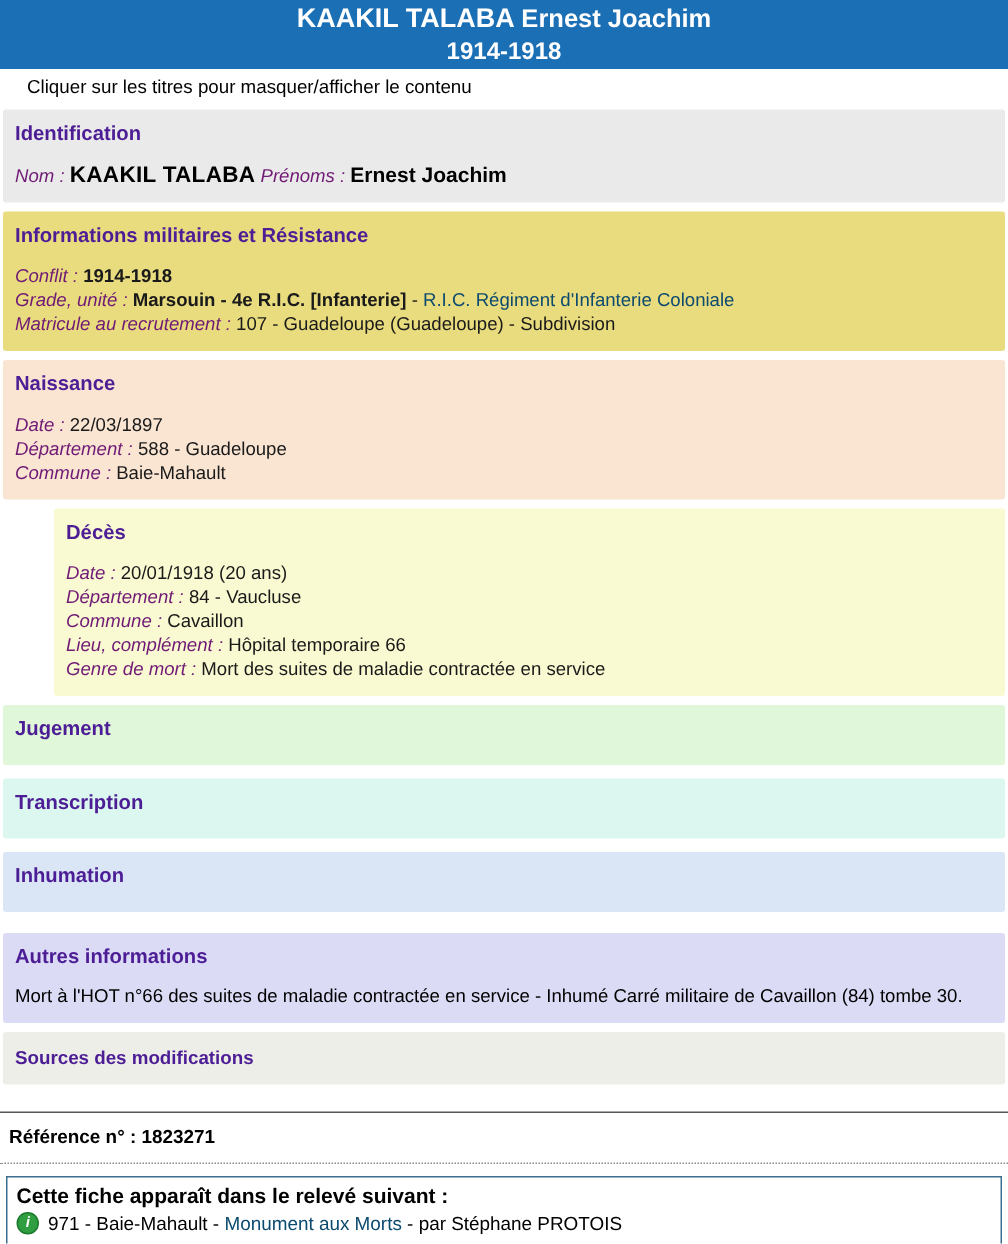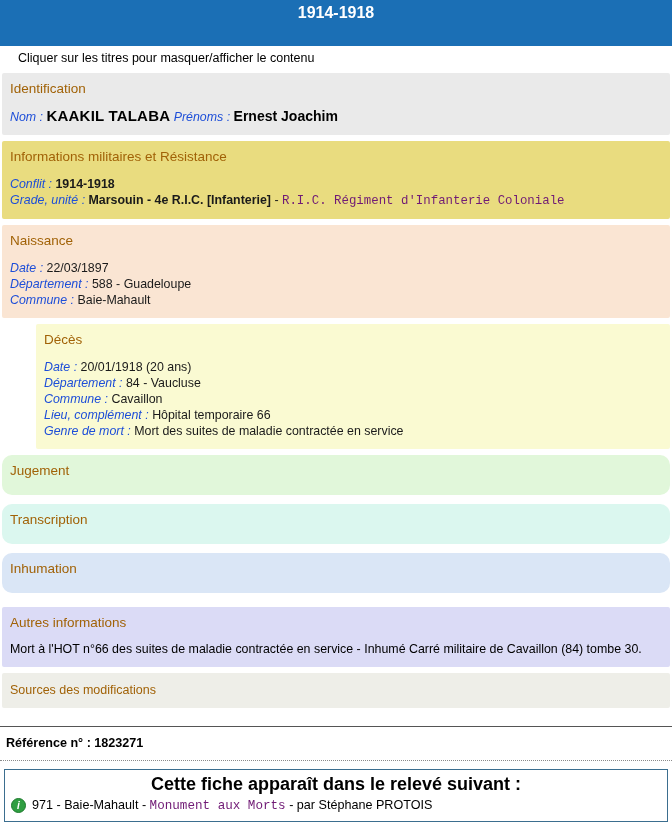--- a/index.html
+++ b/index.html
@@ -29,62 +29,62 @@
     color: #000;
   }
   
   .block {
     margin: 0 2px 6px 2px;
     padding: 8px 8px 10px 8px;
     border-radius: 2px;
   }
   .block h2 {
     font-size: 13.5px;
-    font-weight: 400;
-    color: #a16207;
+    font-weight: 700;
+    color: #4c1d95;
     cursor: pointer;
   }
   .block .content { margin-top: 12px; font-size: 12.4px; line-height: 16px; }
-  .lbl { font-style: italic; color: #1d4ed8; }
+  .lbl { font-style: italic; color: #701a75; }
   .val { color: #1a1a1a; }
   .b { font-weight: 700; }
   .name-big { font-size: 15px; font-weight: 700; letter-spacing: .2px; }
   .prenoms-big { font-size: 14px; font-weight: 700; }
-  a.link { color: #701a75; text-decoration: none; cursor: pointer; font-family: Liberation Mono, monospace; }
+  a.link { color: #0c4a6e; text-decoration: none; cursor: pointer; }
   
   .identification { background: #eaeaea; }
   .militaire      { background: #e9dc7f; }
   .naissance      { background: #fae5d3; }
   .deces          { background: #fafad2; margin-left: 36px; }
   .jugement       { background: #e1f7da; }
   .transcription  { background: #dbf7ef; }
   .inhumation     { background: #dae6f6; }
   .autres         { background: #dbdbf6; margin-top: 14px; }
   .sources        { background: #eeeee8; }
-  .collapsed { padding: 8px 8px 17px 8px; margin-bottom: 9px; border-radius: 10px; }
+  .collapsed { padding: 8px 8px 17px 8px; margin-bottom: 9px; }
   .autres .content { margin-top: 11px; }
   .sources { padding: 10px 8px 11px 8px; }
   .sources h2 { font-size: 12.5px; }
   
   .rule-solid {
     border-top: 1px solid #555;
     margin: 18px 0 0 0;
   }
   .reference {
     font-size: 12.6px;
     font-weight: 700;
     padding: 9px 6px 10px 6px;
   }
   .rule-dotted { border-top: 1px dotted #8a8a8a; margin: 0; }
   .releve-box {
     margin: 8px 4px 0 4px;
     border: 1px solid #3b6e8f;
     padding: 4px 6px 8px 6px;
   }
-  .releve-title { font-size: 18px; font-weight: 700; text-align: center; }
+  .releve-title { font-size: 14px; font-weight: 700; }
   .releve-line {
     font-size: 12.6px;
     margin-top: 3px;
     display: flex;
     align-items: center;
     gap: 6px;
   }
   .info-icon {
     display: inline-flex;
     align-items: center;
@@ -97,20 +97,24 @@
     font-size: 10px;
     font-weight: 700;
     font-style: italic;
     flex: 0 0 auto;
   }
 </style>
 </head>
 <body>
 
 <header class="banner">
+  <div class="banner-line1">
+    <span class="surname">KAAKIL TALABA</span>
+    <span class="firstnames">Ernest Joachim</span>
+  </div>
   <div class="banner-line2">1914-1918</div>
 </header>
 
 <div class="hint">Cliquer sur les titres pour masquer/afficher le contenu</div>
 
 <section class="block identification">
   <h2>Identification</h2>
   <p class="content">
     <span class="lbl">Nom</span><span class="lbl"> : </span><span class="name-big">KAAKIL TALABA</span>
     <span class="lbl">Prénoms</span><span class="lbl"> : </span><span class="prenoms-big">Ernest Joachim</span>
@@ -118,20 +122,23 @@
 </section>
 
 <section class="block militaire">
   <h2>Informations militaires et Résistance</h2>
   <div class="content">
     <div>
       <span class="lbl">Conflit</span><span class="lbl"> : </span><span class="val b">1914-1918</span>
     </div>
     <div>
       <span class="lbl">Grade, unité</span><span class="lbl"> : </span><span class="val b">Marsouin - 4e R.I.C. [Infanterie]</span><span class="val"> - </span><a class="link">R.I.C. Régiment d'Infanterie Coloniale</a>
+    </div>
+    <div>
+      <span class="lbl">Matricule au recrutement</span><span class="lbl"> : </span><span class="val">107 - Guadeloupe (Guadeloupe) - Subdivision</span>
     </div>
   </div>
 </section>
 
 <section class="block naissance">
   <h2>Naissance</h2>
   <div class="content">
     <div>
       <span class="lbl">Date</span><span class="lbl"> : </span><span class="val">22/03/1897</span>
     </div>

